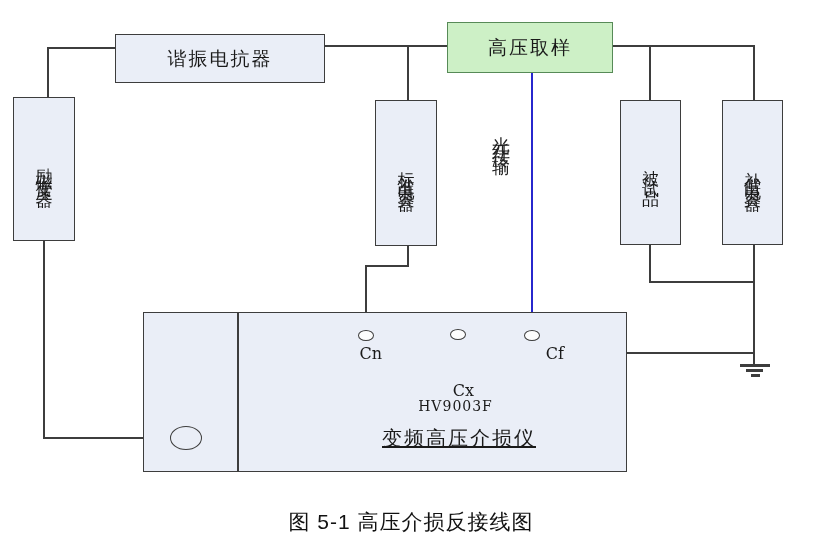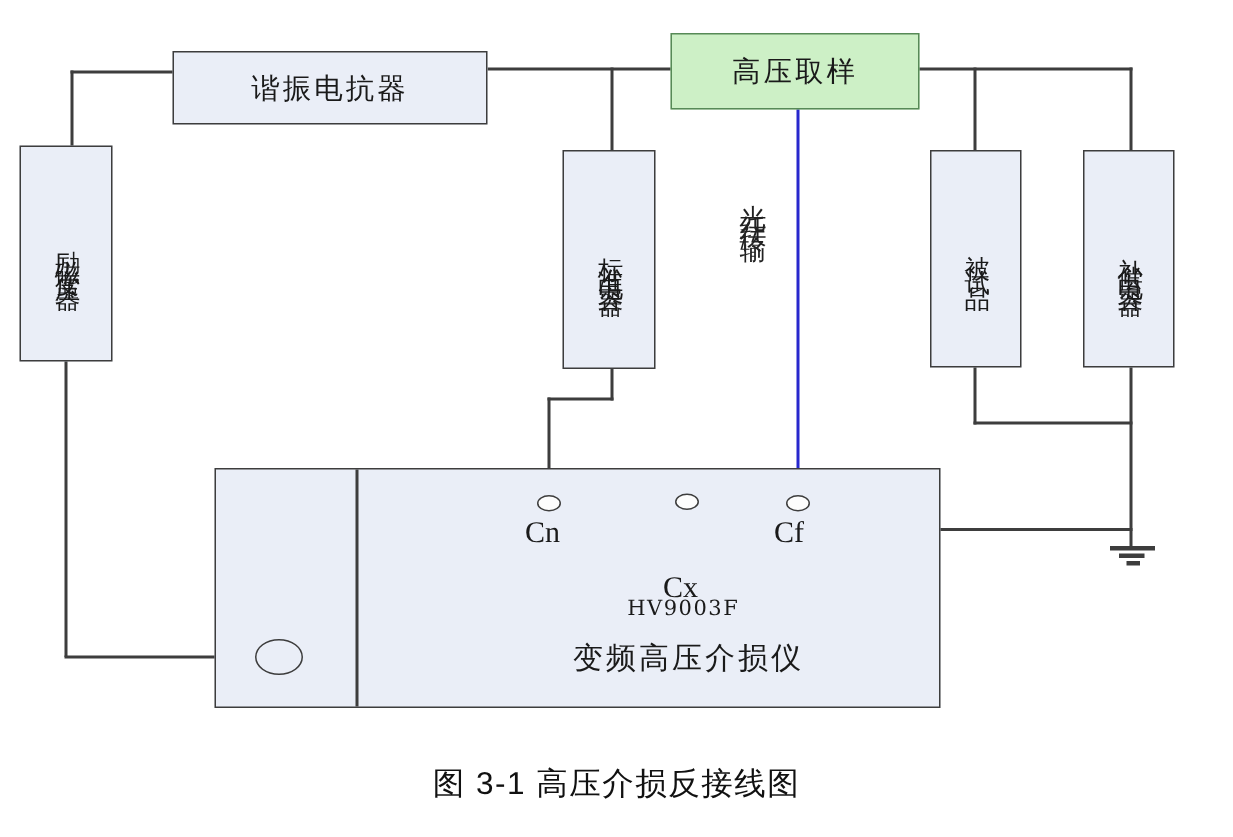--- a/index.html
+++ b/index.html
@@ -18,21 +18,21 @@
   .hlabel { font-size:19px; letter-spacing:2px; white-space:nowrap; }
   .vlabel { writing-mode:vertical-rl; text-orientation:upright; font-size:17px; letter-spacing:6px; line-height:1; }
   .vlabel.loose { letter-spacing:11px; }
   .wire { position:absolute; background:var(--wire,#3d3d3d); }
   .wire.blue { background:var(--fiber-blue,#2727cd); }
   .term {
     position:absolute; box-sizing:border-box; border:1.6px solid var(--wire,#3d3d3d);
     border-radius:50%; background:#fdfdfd;
   }
   .term.big { background:transparent; border-width:1.8px; }
-  .tlabel { position:absolute; font-size:20px; text-align:left;font-family:Liberation Serif, serif; }
+  .tlabel { position:absolute; font-size:16px; text-align:right; }
   .model-label { position:absolute; font-size:14px; text-align:center; letter-spacing:1px; }
   .name-label { position:absolute; font-size:20px; text-align:center; letter-spacing:2px; }
   .fiber-label { position:absolute; writing-mode:vertical-rl; text-orientation:upright;
                  font-size:18px; letter-spacing:7px; line-height:1; color:#222; }
   .caption { position:absolute; width:822px; text-align:center;
              font-family:"Liberation Sans","DejaVu Sans",sans-serif;
              font-size:21px; color:#111; letter-spacing:1px; }
   .gbar { position:absolute; background:var(--wire,#3d3d3d); }
 </style>
 </head>
@@ -93,20 +93,20 @@
   <div class="box" style="left:143px;top:312px;width:484px;height:160px;"></div>
   <div class="wire" style="left:237px;top:313px;width:2px;height:158px;"></div>
 
   <div class="term" style="left:358px;top:330px;width:16px;height:11px;"></div>
   <div class="term" style="left:450px;top:329px;width:16px;height:11px;"></div>
   <div class="term" style="left:524px;top:330px;width:16px;height:11px;"></div>
   <div class="term big" style="left:170px;top:426px;width:32px;height:24px;"></div>
 
   <div class="tlabel" style="left:350px;top:344px;width:32px;">Cn</div>
   <div class="tlabel" style="left:442px;top:343px;width:32px;margin-top:38px;">Cx</div>
-  <div class="tlabel" style="left:516px;top:344px;width:32px;">Cf</div>
+  <div class="tlabel" style="left:532px;top:344px;width:32px;">Cf</div>
 
   <div class="model-label" style="left:238px;top:398px;width:389px;padding-left:23px;">HV9003F</div>
-  <div class="name-label" style="left:238px;top:425px;width:442px;">变频高压介损仪</div>
+  <div class="name-label" style="left:238px;top:425px;width:442px;text-decoration:underline;">变频高压介损仪</div>
 
-  <div class="caption" style="left:0px;top:508px;">图 3-1 高压介损反接线图</div>
+  <div class="caption" style="left:0px;top:508px;">图 5-1 高压介损反接线图</div>
 
 </div>
 
 </body></html>

